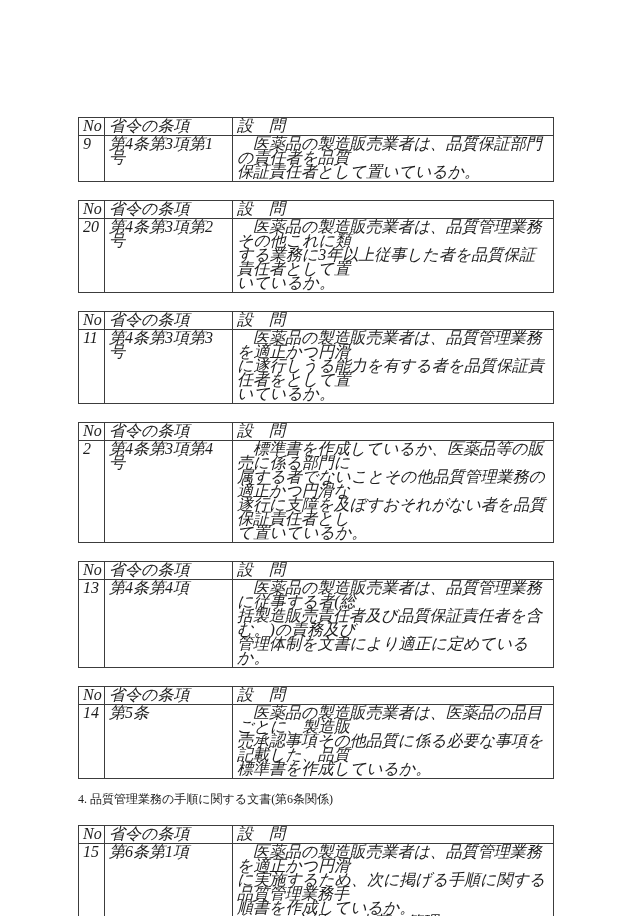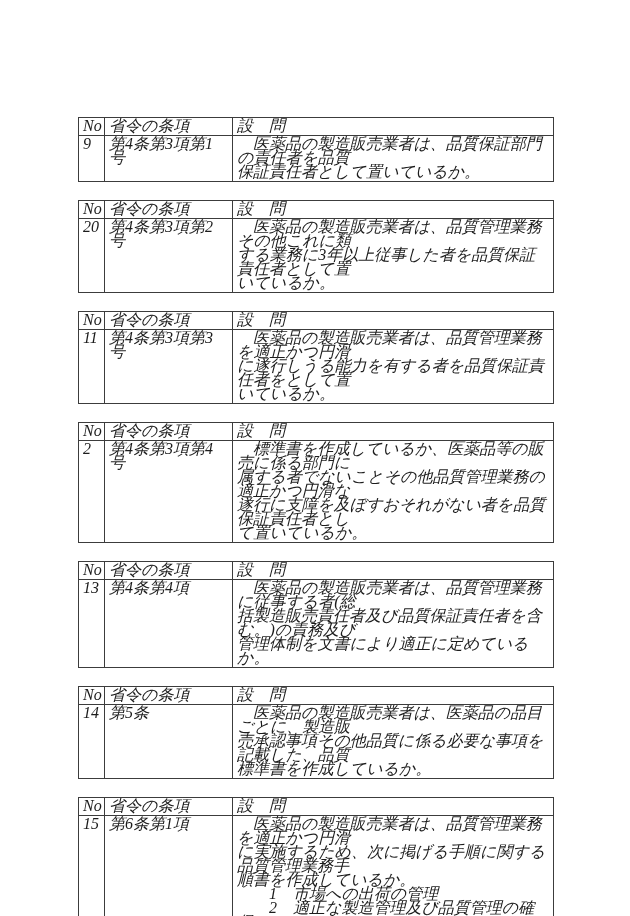--- a/index.html
+++ b/index.html
@@ -200,20 +200,21 @@
         <tr>
           <td class="c-no">14</td>
           <td class="c-clause">第5条</td>
           <td class="c-q">　医薬品の製造販売業者は、医薬品の品目ごとに、製造販
 売承認事項その他品質に係る必要な事項を記載した、品質
 標準書を作成しているか。</td>
         </tr>
       </tbody>
     </table>
 
+    <div class="section-heading">4. 品質管理業務の手順に関する文書(第6条関係)</div>
 
     <table class="qtable">
       <colgroup>
           <col class="col-no">
           <col class="col-clause">
           <col class="col-q">
         </colgroup>
       <thead>
         <tr>
           <th>No</th>

